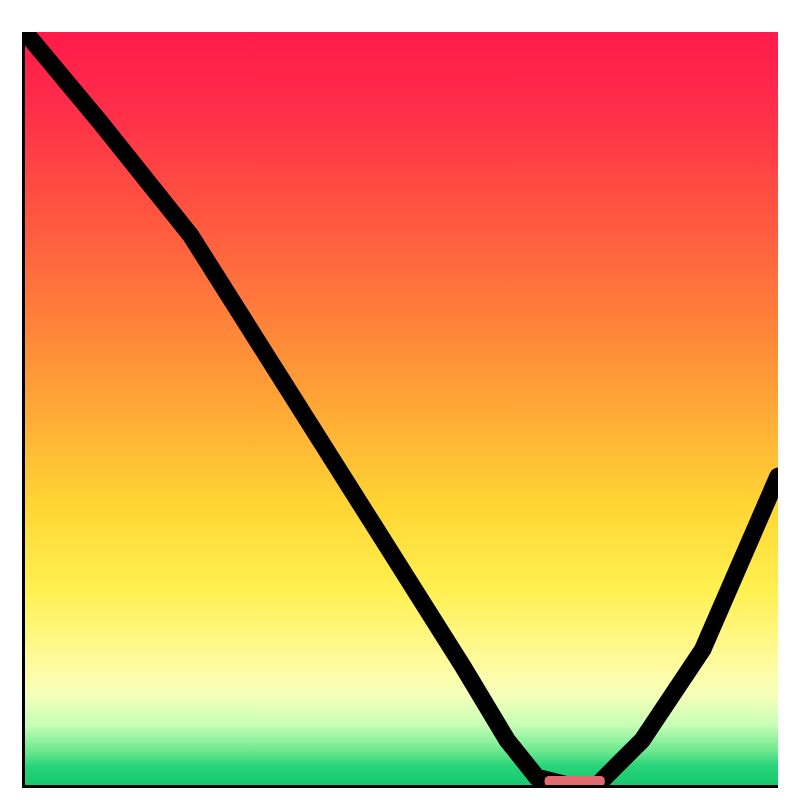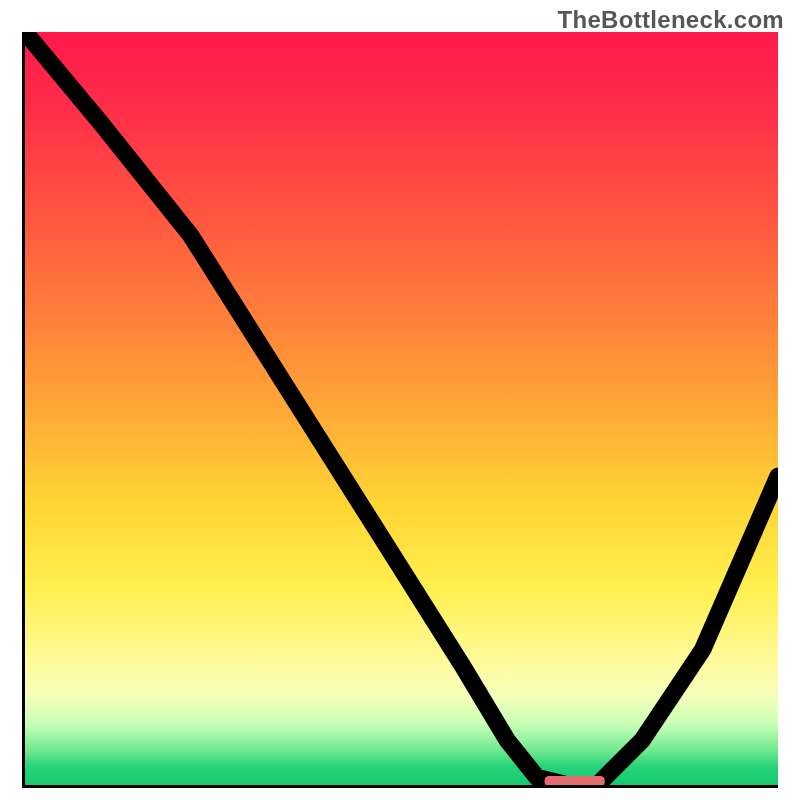--- a/index.html
+++ b/index.html
@@ -74,21 +74,20 @@
   .marker {
     fill: #e26b6f;
     stroke: none;
   }
 </style>
 </head>
 <body>
 
 <div class="frame">
 
-  <div class="watermark">TheBottleneck.com</div>
 
   <div class="plot">
     <div class="gradient"></div>
     <svg class="svg-layer" viewBox="0 0 100 100" preserveAspectRatio="none">
       <path id="bottleneck-curve" class="curve" d="M0.00 0.00 L10.00 12.00 L22.00 27.00 L34.00 46.00 L46.00 65.00 L58.00 84.00 L64.00 94.00 L68.00 99.00 L72.00 100.00 L76.00 100.00 L82.00 94.00 L90.00 82.00 L100.00 59.00"></path>
       <rect id="optimal-marker" class="marker" x="69.00" y="98.80" width="8.00" height="1.40" rx="0.6" ry="0.6"></rect>
     </svg>
   </div>
 
 </div>

